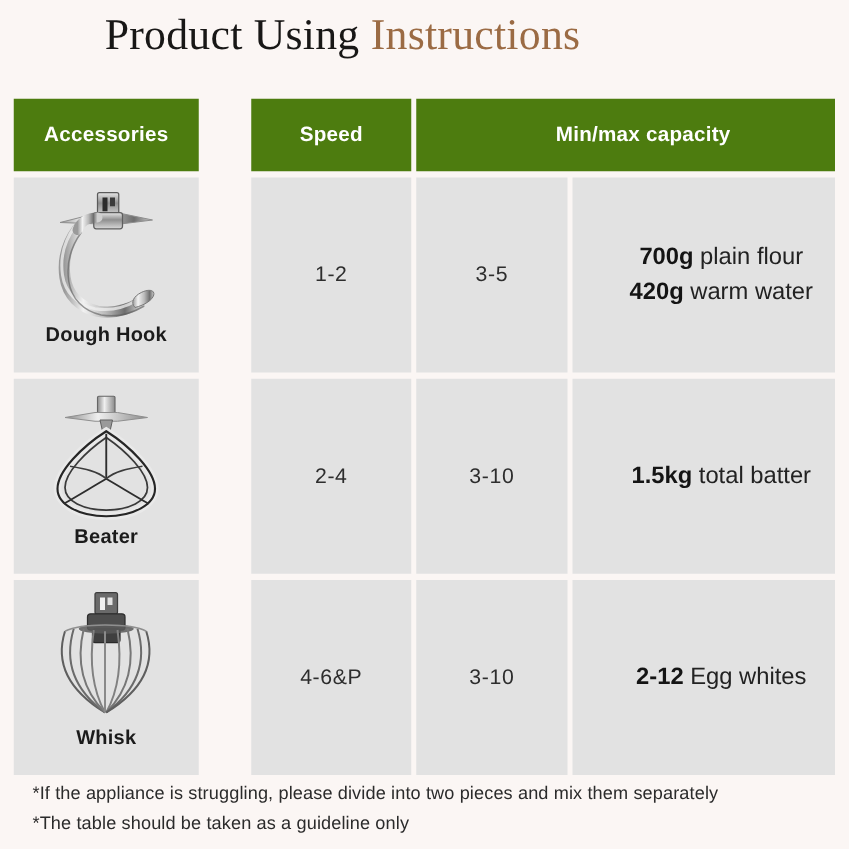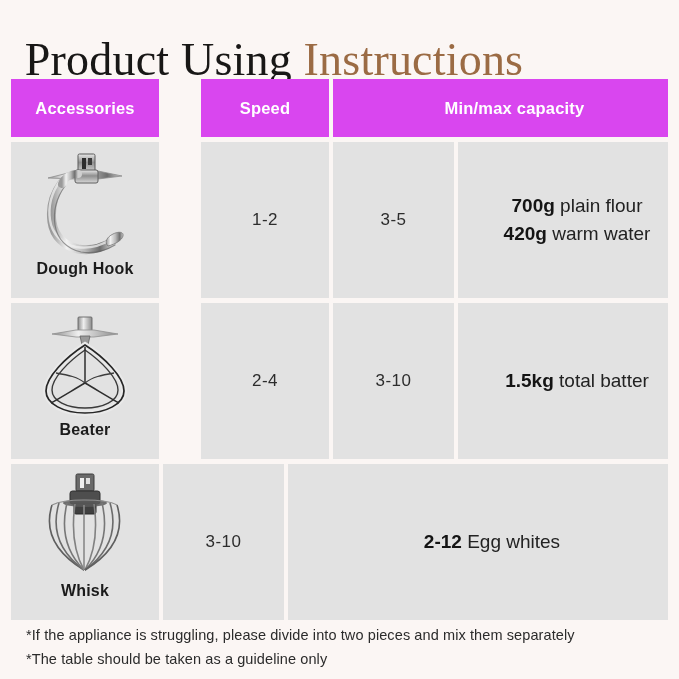--- a/index.html
+++ b/index.html
@@ -17,25 +17,25 @@
     position: relative;
     width: 679px;
     height: 679px;
     box-sizing: border-box;
   }
 
   
   .title {
     position: absolute;
     left: 0;
-    top: 38px;
+    top: 6px;
     width: 548px;
     text-align: center;
     font-family: "Liberation Serif", "DejaVu Serif", serif;
-    font-size: 46px;
+    font-size: 35px;
     line-height: 44px;
     letter-spacing: 0.2px;
     white-space: nowrap;
   }
   .title .t-dark { color: #181716; }
   .title .t-brown { color: #9B6B44; }
 
   
   .table {
     position: absolute;
@@ -60,21 +60,21 @@
     position: relative;
   }
   
   .c-acc  { width: 148px; flex: 0 0 148px; }
   .c-spd  { width: 128px; flex: 0 0 128px; margin-left: 38px; }
   .c-tim  { width: 121px; flex: 0 0 121px; }
   .c-cap  { flex: 1 1 auto; padding-left: 28px; }
 
   
   .row-head .cell {
-    background: #d946ef;
+    background: #4d7c0f;
     height: 58px;
     color: #FFFFFF;
     flex-direction: column;
     gap: 0;
   }
   .head-label {
     font-weight: bold;
     font-size: 16.5px;
     letter-spacing: 0.2px;
     line-height: 19px;
@@ -295,20 +295,23 @@
             <path d="M68 32 C71 53 70 78 59 98" fill="none" stroke="#818181" stroke-width="1.6"></path>
             <path d="M76 31 C81 52 80 77 59 98" fill="none" stroke="#777" stroke-width="1.6"></path>
             <path d="M84 31 C90 51 89 76 59 98" fill="none" stroke="#6b6b6b" stroke-width="1.6"></path>
             <path d="M91 33 C97 52 95 76 59 98" fill="none" stroke="#5f5f5f" stroke-width="1.6"></path>
 
             <path d="M26 33 C34 29 46 28 58 28 C70 28 84 29 91 33" fill="none" stroke="#8f8f8f" stroke-width="1.2"></path>
           </svg>
         </div>
         <div class="acc-label">Whisk</div>
       </div>
+      <div class="cell c-spd">
+        <span class="val">4-6&amp;P</span>
+      </div>
       <div class="cell c-tim">
         <span class="val">3-10</span>
       </div>
       <div class="cell c-cap">
         <div class="cap-wrap">
           <div class="cap-line">
             <b>2-12</b><span> Egg whites</span>
           </div>
         </div>
       </div>

